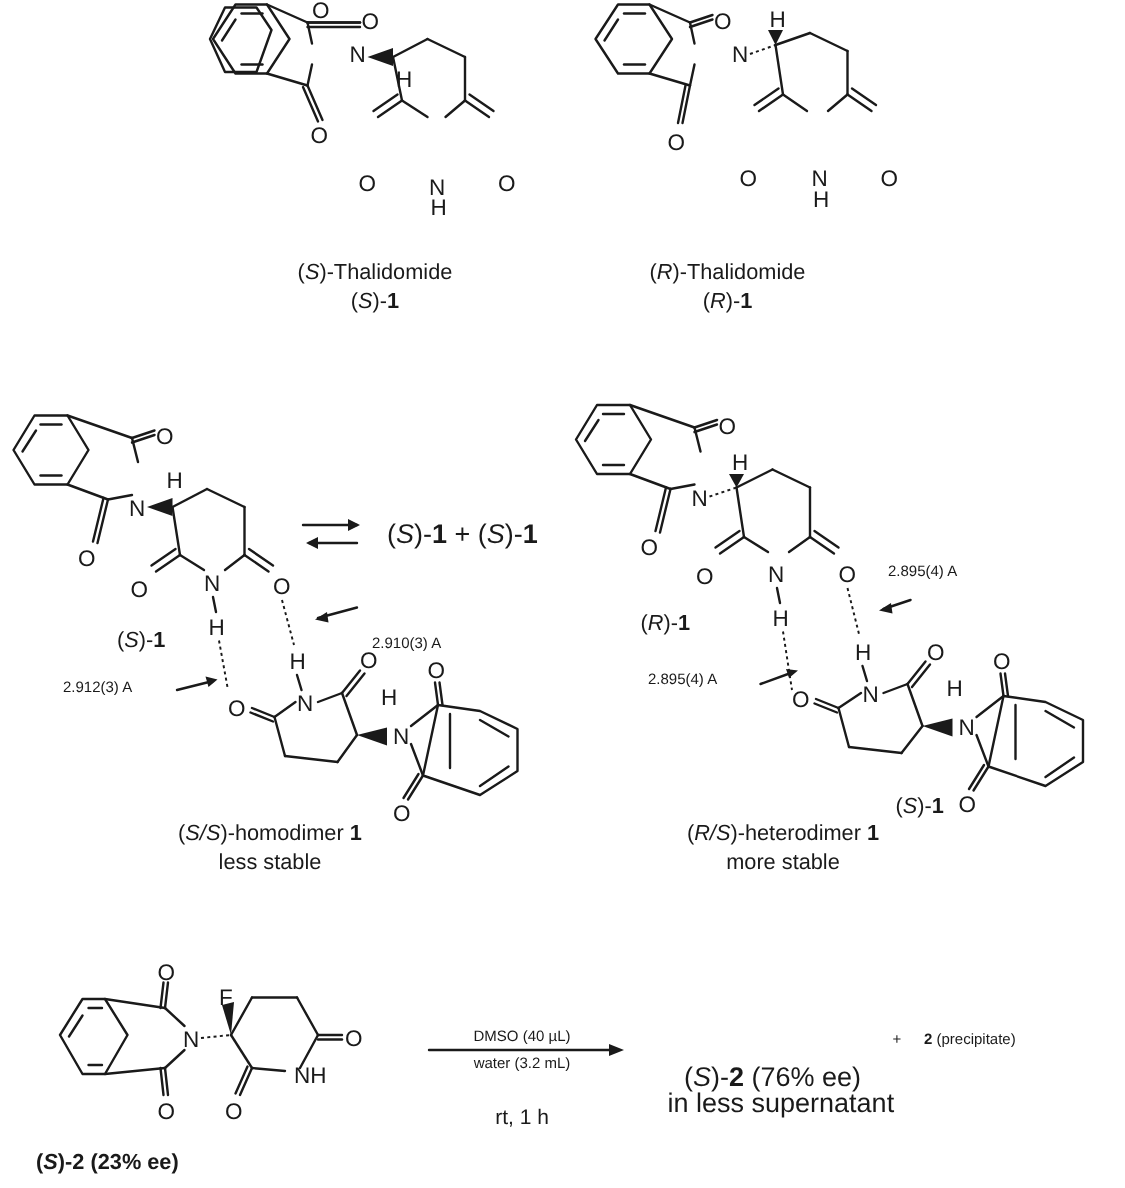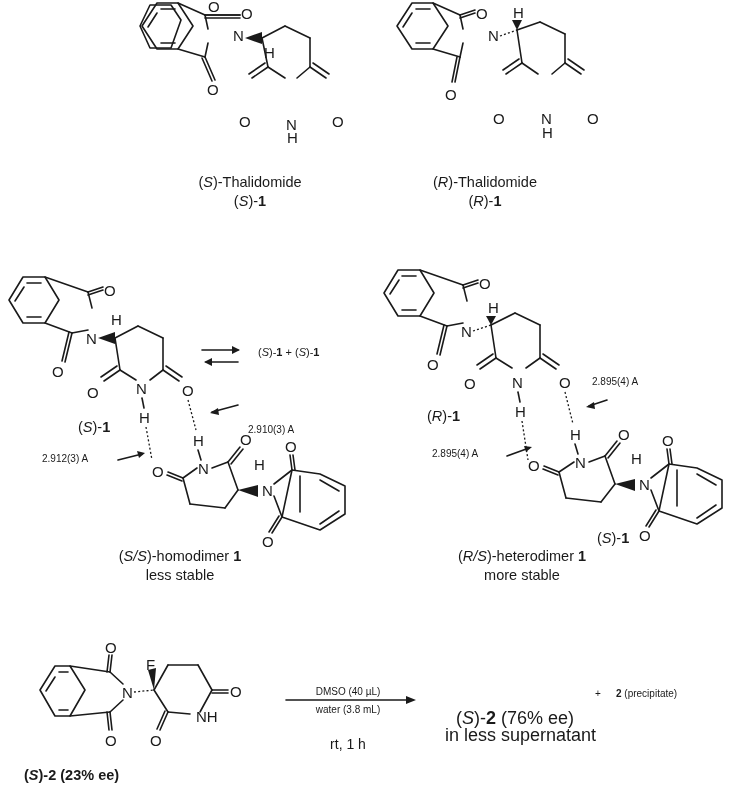--- a/index.html
+++ b/index.html
@@ -284,42 +284,42 @@
 
 <div class="lbl" style="left:170px; top:149px; width:160px;">
   <span><span>(</span><i>S</i><span>)-Thalidomide</span></span><br>
   <span><span>(</span><i>S</i><span>)-</span><b>1</b></span>
 </div>
 <div class="lbl" style="left:405px; top:149px; width:160px;">
   <span><span>(</span><i>R</i><span>)-Thalidomide</span></span><br>
   <span><span>(</span><i>R</i><span>)-</span><b>1</b></span>
 </div>
 
-<div class="t" style="left:258px; top:346px; font-size:11px;">(<i>S</i>)-<b>1</b><span> + </span>(<i>S</i>)-<b>1</b></div>
+<div class="t" style="left:258px; top:346px; font-size:18px;">(<i>S</i>)-<b>1</b><span> + </span>(<i>S</i>)-<b>1</b></div>
 <div class="t" style="left:78px; top:419px; font-size:14.5px;">(<i>S</i>)-<b>1</b></div>
 <div class="t" style="left:248px; top:396px;margin-top:28px;">2.910(3) A</div>
 <div class="t" style="left:42px; top:453px;">2.912(3) A</div>
 <div class="lbl" style="left:100px; top:523px; width:160px;">
   <span>(<i>S/S</i><span>)-homodimer </span><b>1</b></span><br>
   <span>less stable</span>
 </div>
 
 <div class="t" style="left:427px; top:408px; font-size:14.5px;">(<i>R</i>)-<b>1</b></div>
 <div class="t" style="left:597px; top:530px; font-size:14.5px;">(<i>S</i>)-<b>1</b></div>
 <div class="t" style="left:592px; top:376px;">2.895(4) A</div>
 <div class="t" style="left:432px; top:448px;">2.895(4) A</div>
 <div class="lbl" style="left:442px; top:523px; width:160px;">
   <span>(<i>R/S</i><span>)-heterodimer </span><b>1</b></span><br>
   <span>more stable</span>
 </div>
 
 <div class="t" style="left:24px; top:767px; font-size:14.5px;font-weight:bold;">(<i>S</i>)-<b>2</b><span> (23% ee)</span></div>
 <div class="lbl" style="left:288px; top:659px; width:120px; font-size:10px; line-height:18px;">
   <span>DMSO (40 µL)</span><br>
-  <span>water (3.8 mL)</span>
+  <span>water (3.2 mL)</span>
 </div>
 <div class="lbl" style="left:288px; top:711px; width:120px; font-size:14px;">rt, 1 h</div>
 <div class="lbl" style="left:445px; top:686px; width:140px; font-size:18px; line-height:17px;">
   <span>(<i>S</i>)-<b>2</b><span> (76% ee)</span></span><br>
   <span>in less supernatant</span>
 </div>
 <div class="t" style="left:595px; top:688px;">+</div>
 <div class="t" style="left:616px; top:688px;"><b>2</b><span> (precipitate)</span></div>
 
 </body></html>

